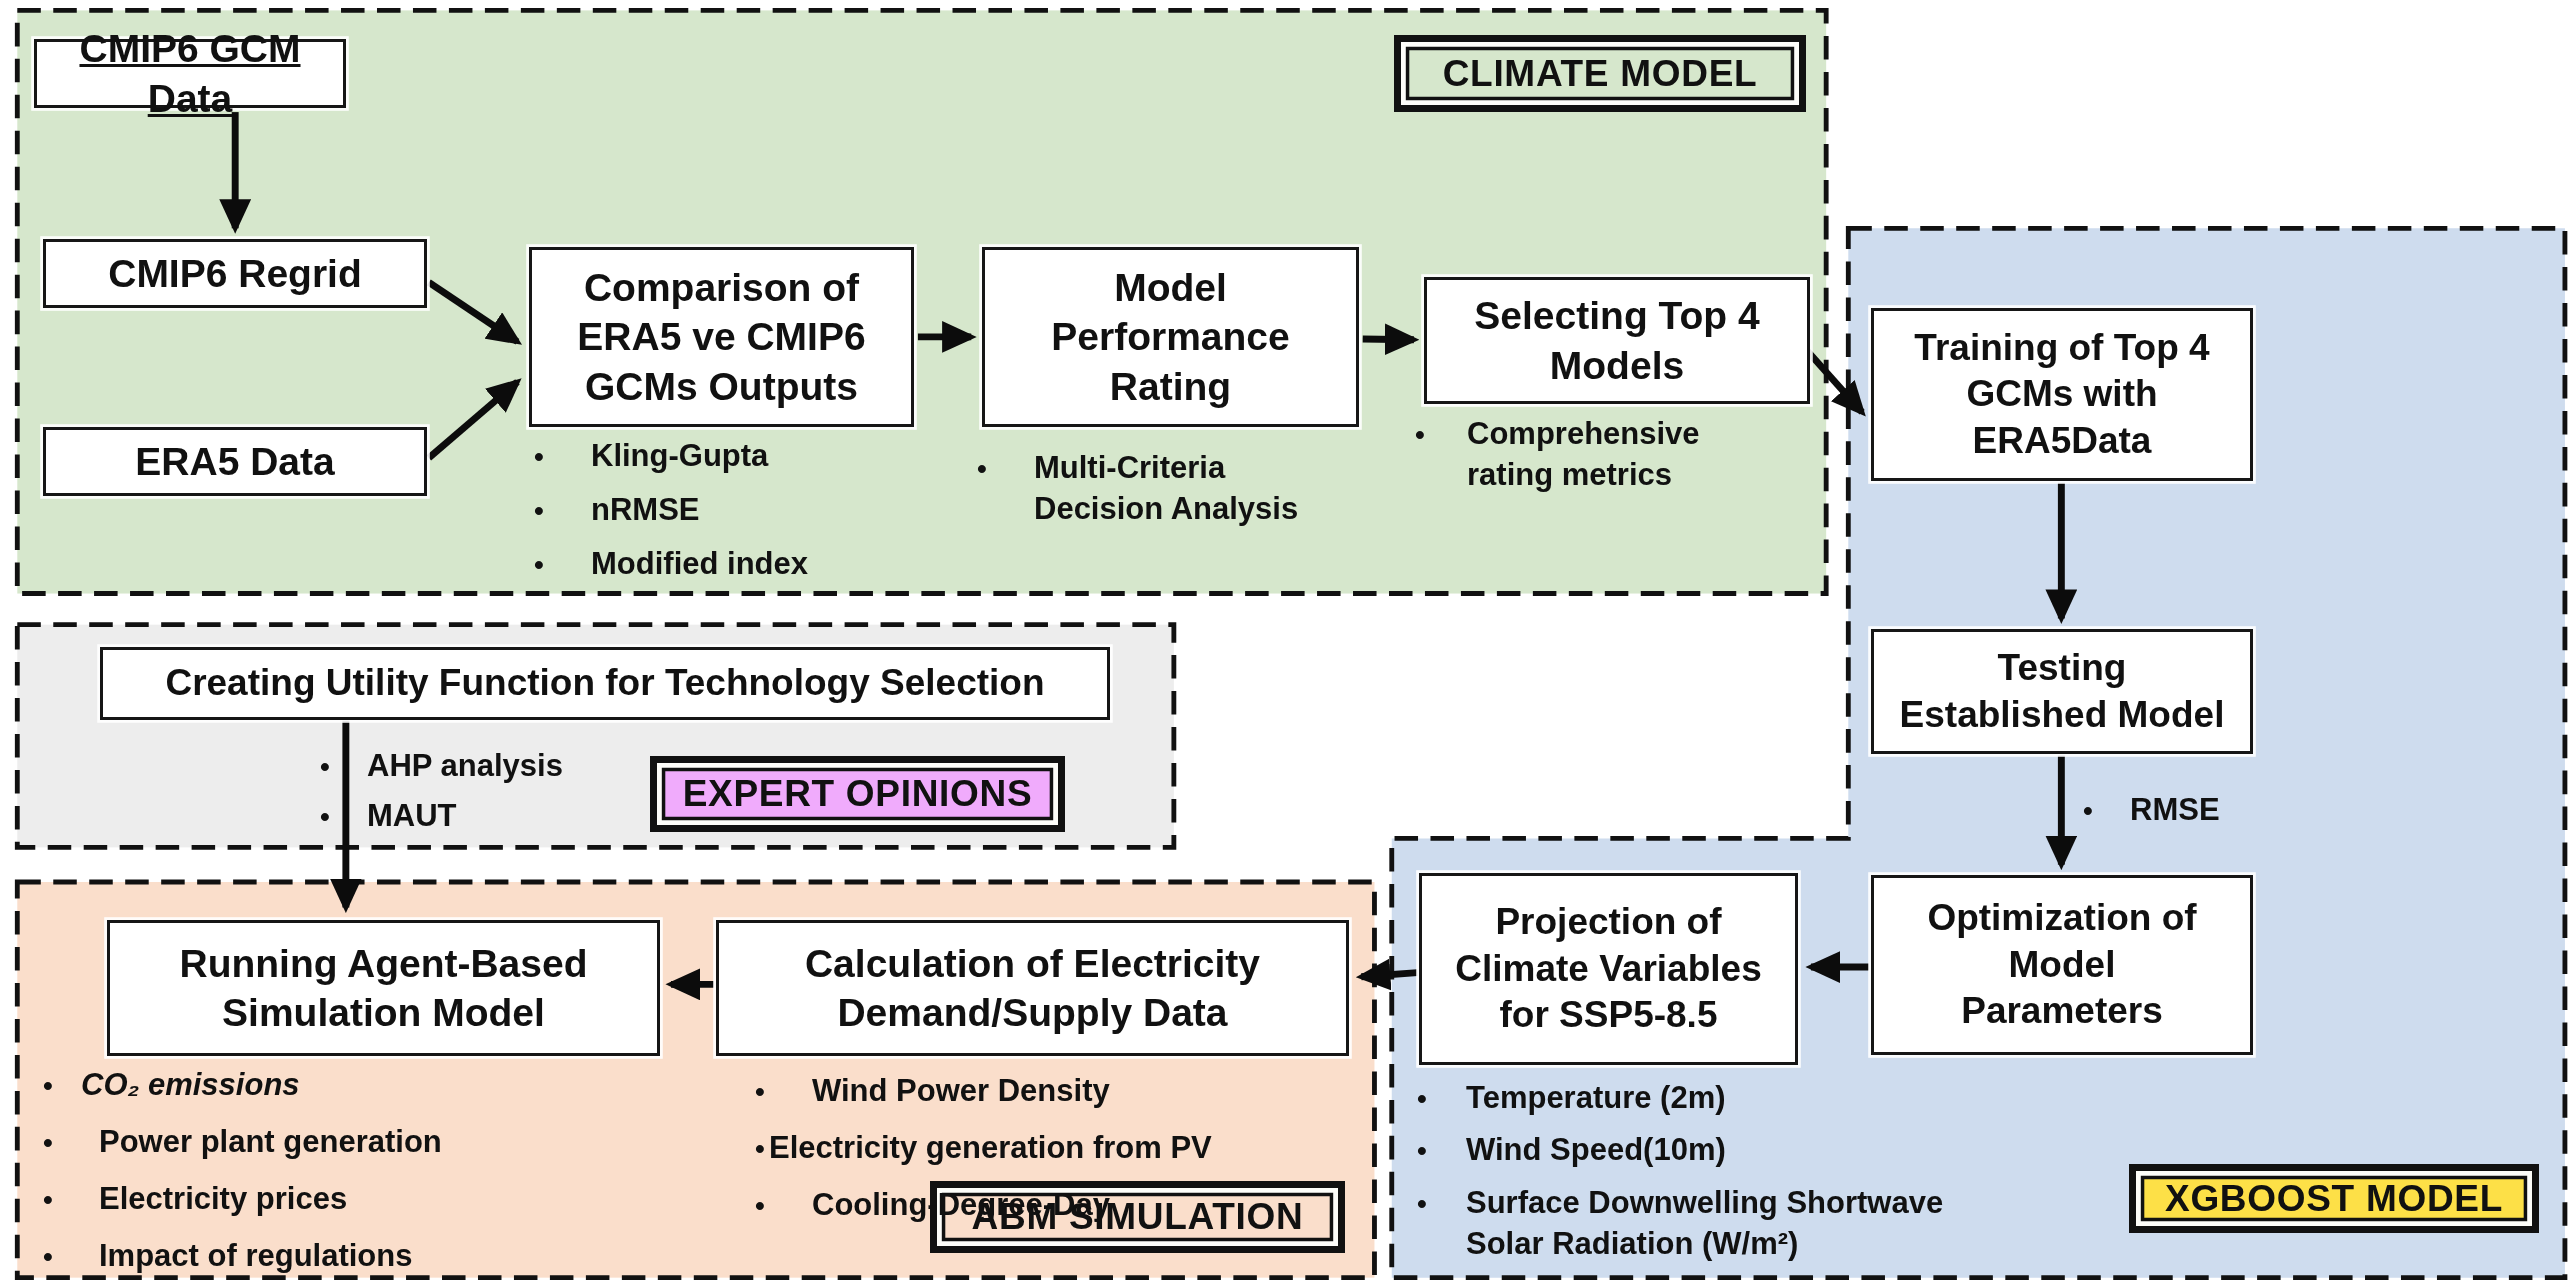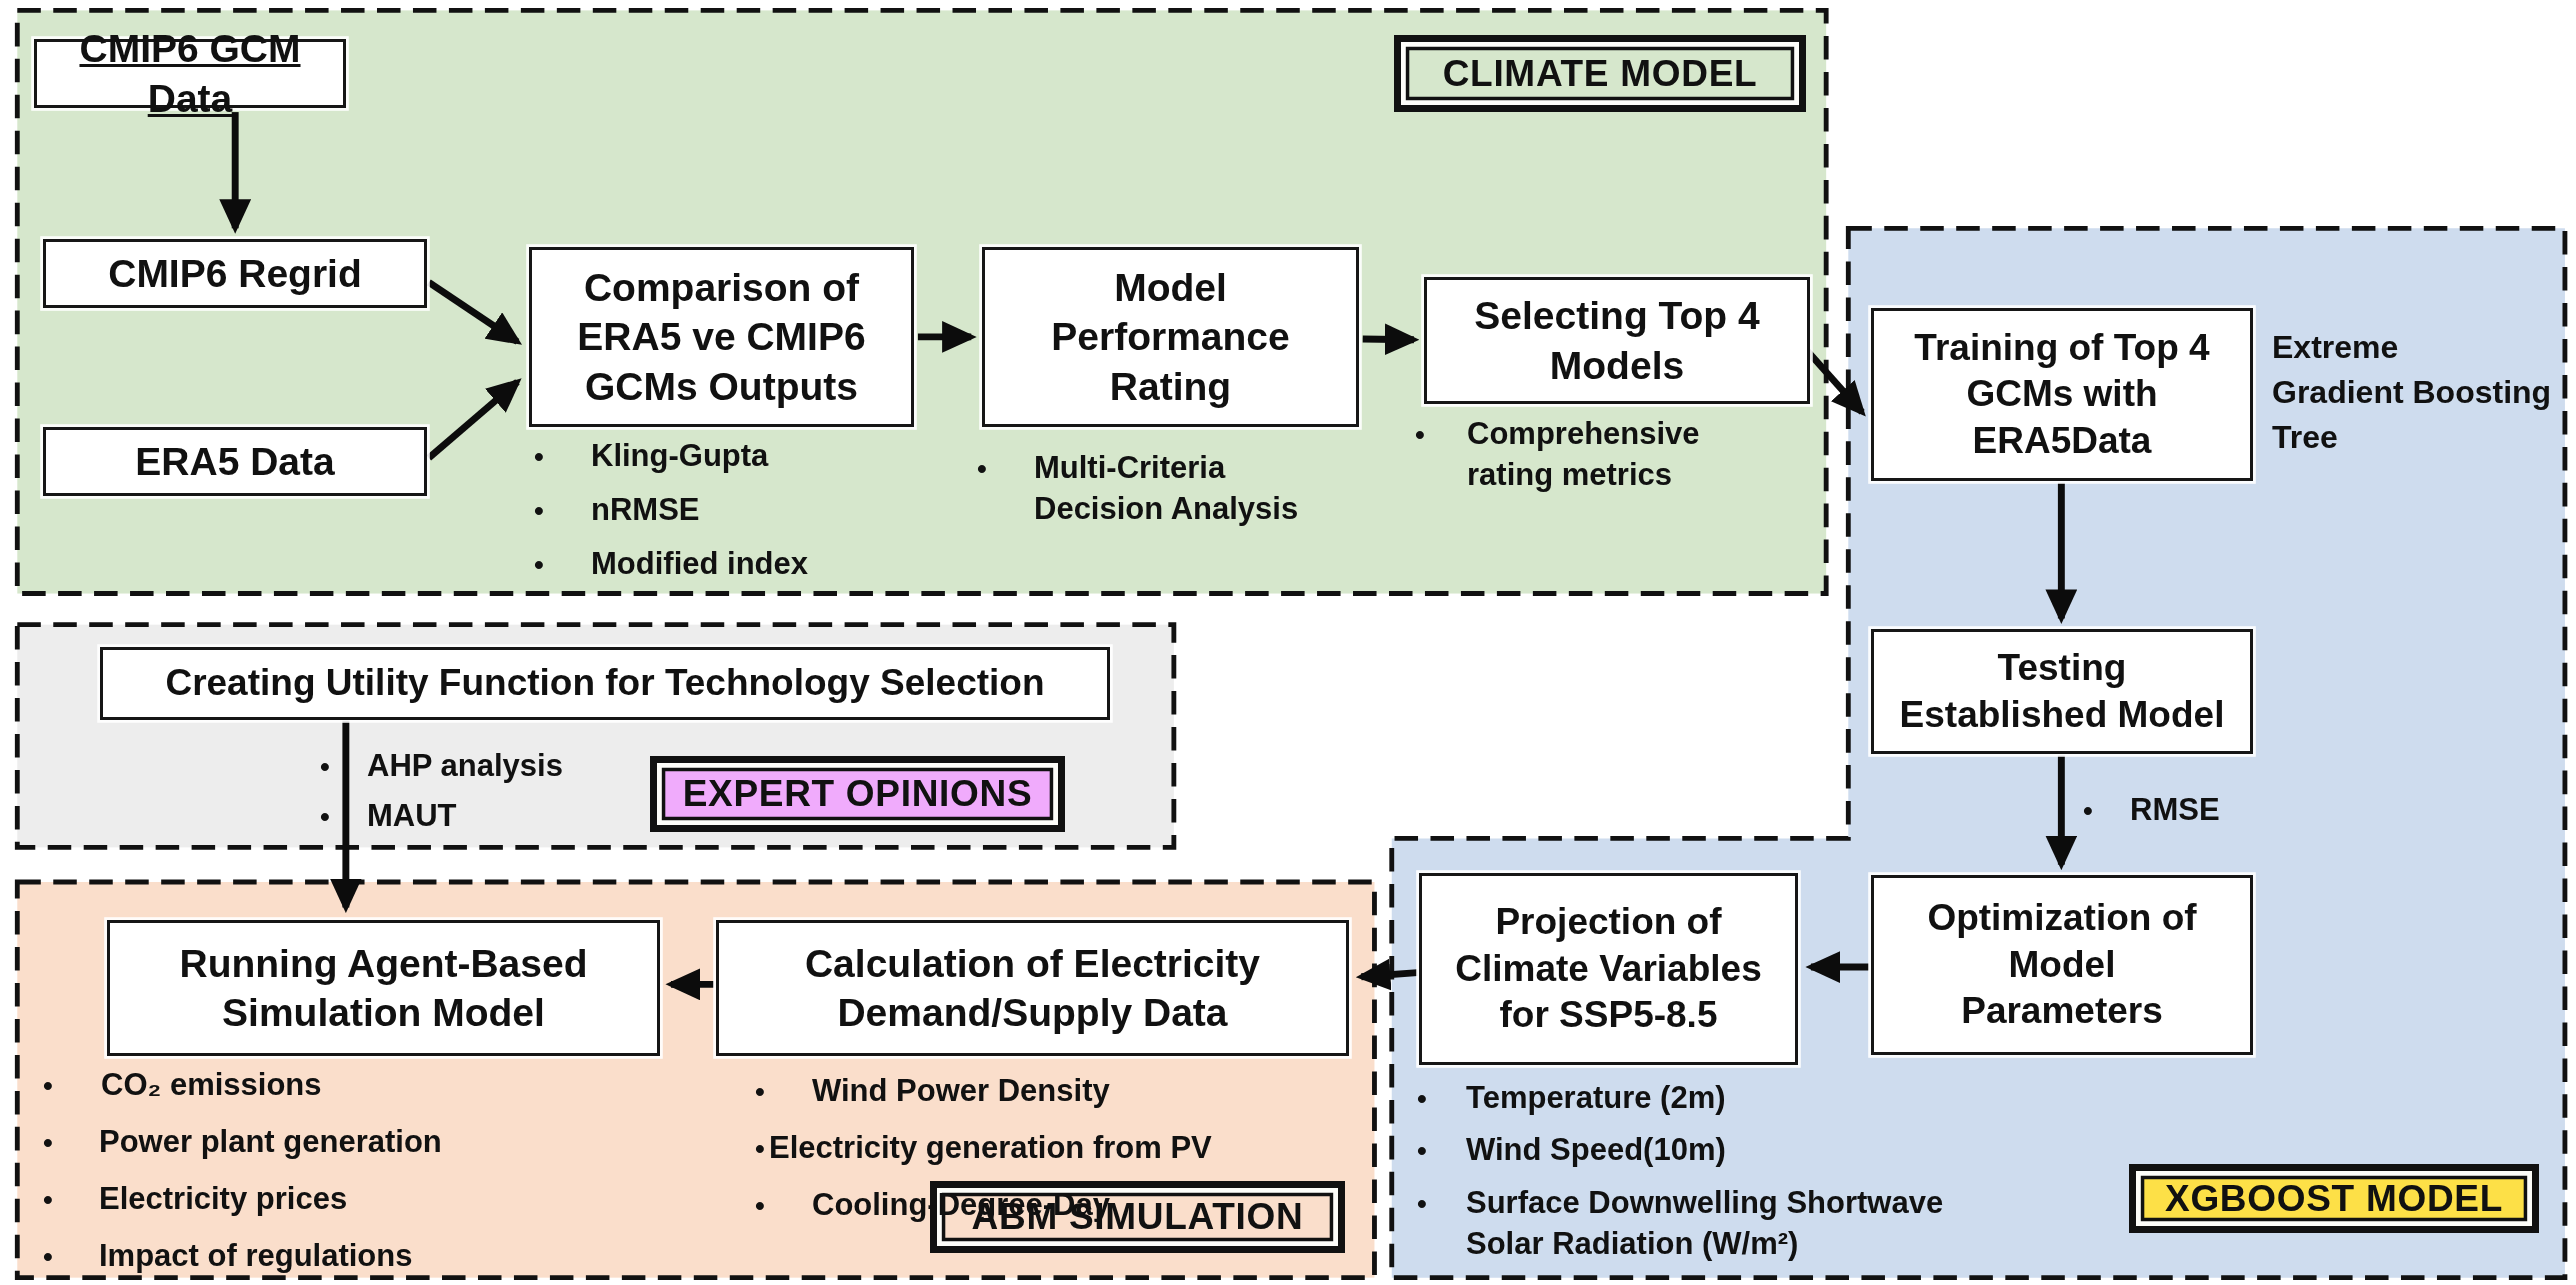--- a/index.html
+++ b/index.html
@@ -80,23 +80,20 @@
   <div class="box pre" style="left:107px;top:920px;width:553px;height:136px;">Running Agent-Based
 Simulation Model</div>
   <div class="box pre" style="left:716px;top:920px;width:633px;height:136px;">Calculation of Electricity
 Demand/Supply Data</div>
 
   <div class="region-label" style="left:1394px;top:35px;width:412px;height:77px;background:#d6e7cc;">CLIMATE MODEL</div>
   <div class="region-label" style="left:650px;top:756px;width:415px;height:76px;background:#f0abfc;">EXPERT OPINIONS</div>
   <div class="region-label" style="left:930px;top:1181px;width:415px;height:72px;background:#fadecb;">ABM SIMULATION</div>
   <div class="region-label" style="left:2129px;top:1164px;width:410px;height:69px;background:#fde047;">XGBOOST MODEL</div>
 
-  <div class="side-note pre" style="left:2272px;top:325px;width:297px;">Extreme
-Gradient Boosting
-Tree</div>
 
   <div class="blist" style="left:534px;top:436px;gap:11.8px;">
     <div class="li">
       <span class="dot">•</span>
       <span class="txt" style="margin-left:43px;">Kling-Gupta</span>
       </div>
     <div class="li">
       <span class="dot">•</span>
       <span class="txt" style="margin-left:43px;">nRMSE</span>
       </div>
@@ -152,21 +149,21 @@
       </div>
     <div class="li">
       <span class="dot">•</span>
       <span class="txt" style="margin-left:33px;">MAUT</span>
       </div>
   </div>
 
   <div class="blist" style="left:43px;top:1065px;gap:15px;">
     <div class="li">
       <span class="dot">•</span>
-      <span class="txt" style="margin-left:44px;">CO₂ emissions</span>
+      <span class="txt" style="margin-left:24px;font-style:italic;">CO₂ emissions</span>
       </div>
     <div class="li">
       <span class="dot">•</span>
       <span class="txt" style="margin-left:42px;">Power plant generation</span>
       </div>
     <div class="li">
       <span class="dot">•</span>
       <span class="txt" style="margin-left:42px;">Electricity prices</span>
       </div>
     <div class="li">

